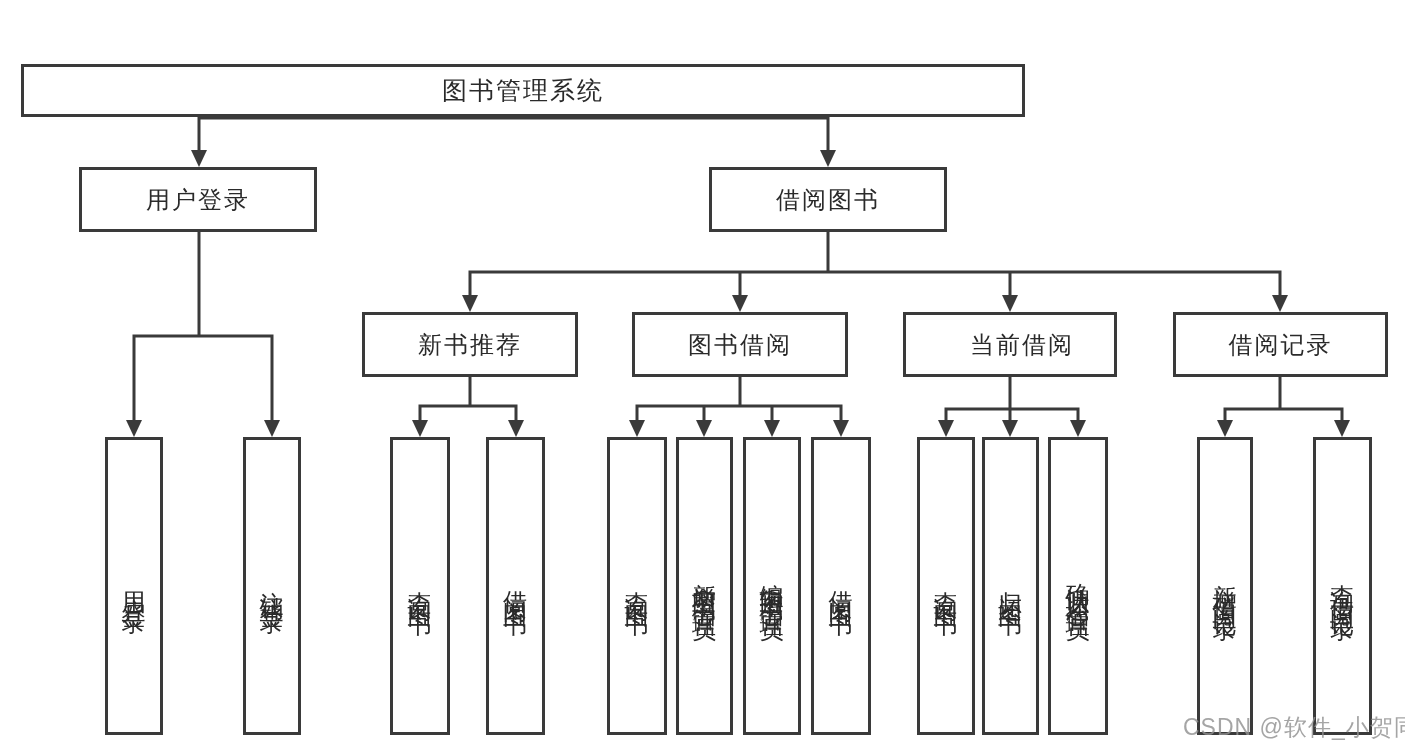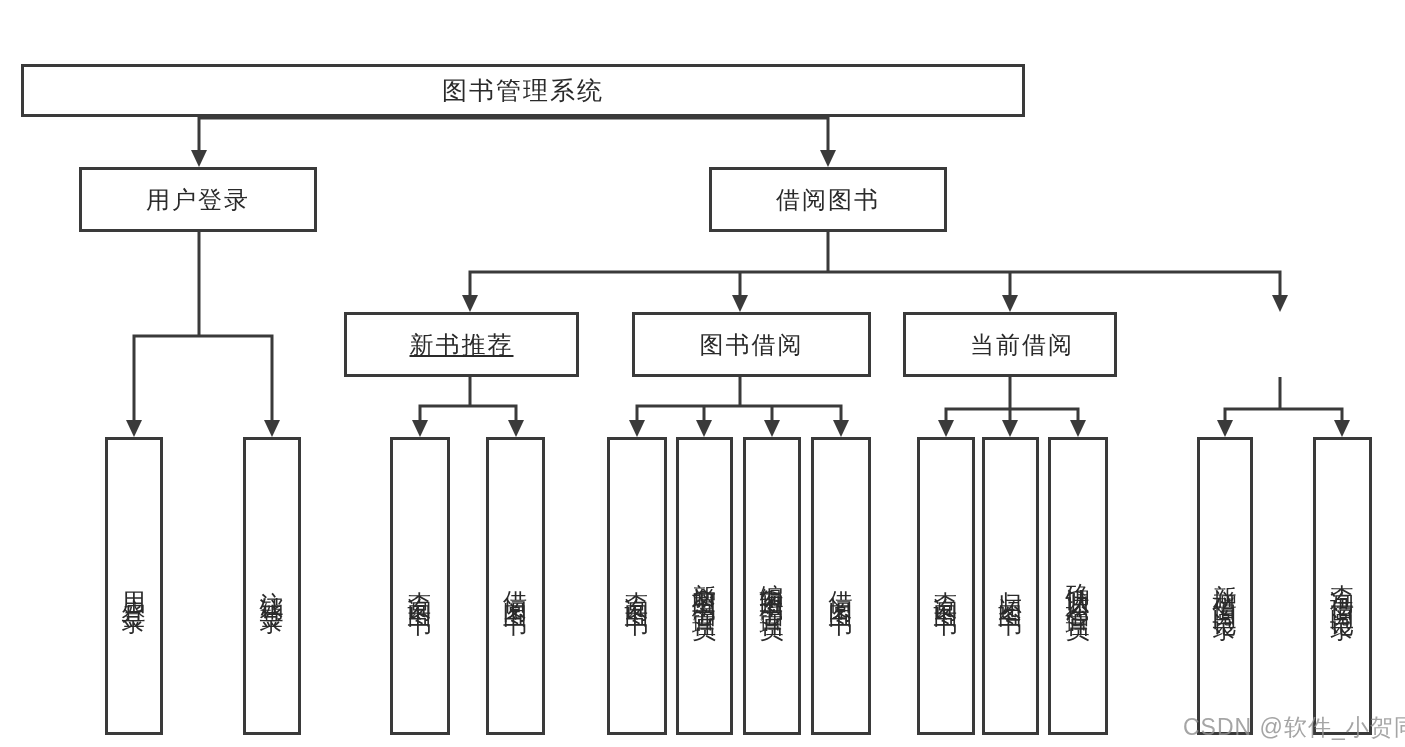--- a/index.html
+++ b/index.html
@@ -113,28 +113,31 @@
     <span class="title-label">图书管理系统</span>
   </div>
 
   <div class="box" style="left:79px; top:167px; width:238px; height:65px;">
     <span class="h-label">用户登录</span>
   </div>
   <div class="box" style="left:709px; top:167px; width:238px; height:65px;">
     <span class="h-label">借阅图书</span>
   </div>
 
-  <div class="box" style="left:344px; top:312px; width:235px; height:65px;text-decoration:underline;">
+  <div class="box" style="left:362px; top:312px; width:216px; height:65px;">
     <span class="h-label">新书推荐</span>
   </div>
-  <div class="box" style="left:632px; top:312px; width:239px; height:65px;">
+  <div class="box" style="left:632px; top:312px; width:216px; height:65px;">
     <span class="h-label">图书借阅</span>
   </div>
   <div class="box" style="left:903px; top:312px; width:214px; height:65px;padding-left:24px;">
     <span class="h-label">当前借阅</span>
+  </div>
+  <div class="box" style="left:1173px; top:312px; width:215px; height:65px;">
+    <span class="h-label">借阅记录</span>
   </div>
 
   <div class="box" style="left:105px; top:437px; width:58px; height:298px;">
     <span class="v-label">用户登录</span>
   </div>
   <div class="box" style="left:243px; top:437px; width:58px; height:298px;">
     <span class="v-label">注销登录</span>
   </div>
 
   <div class="box" style="left:390px; top:437px; width:60px; height:298px;">

